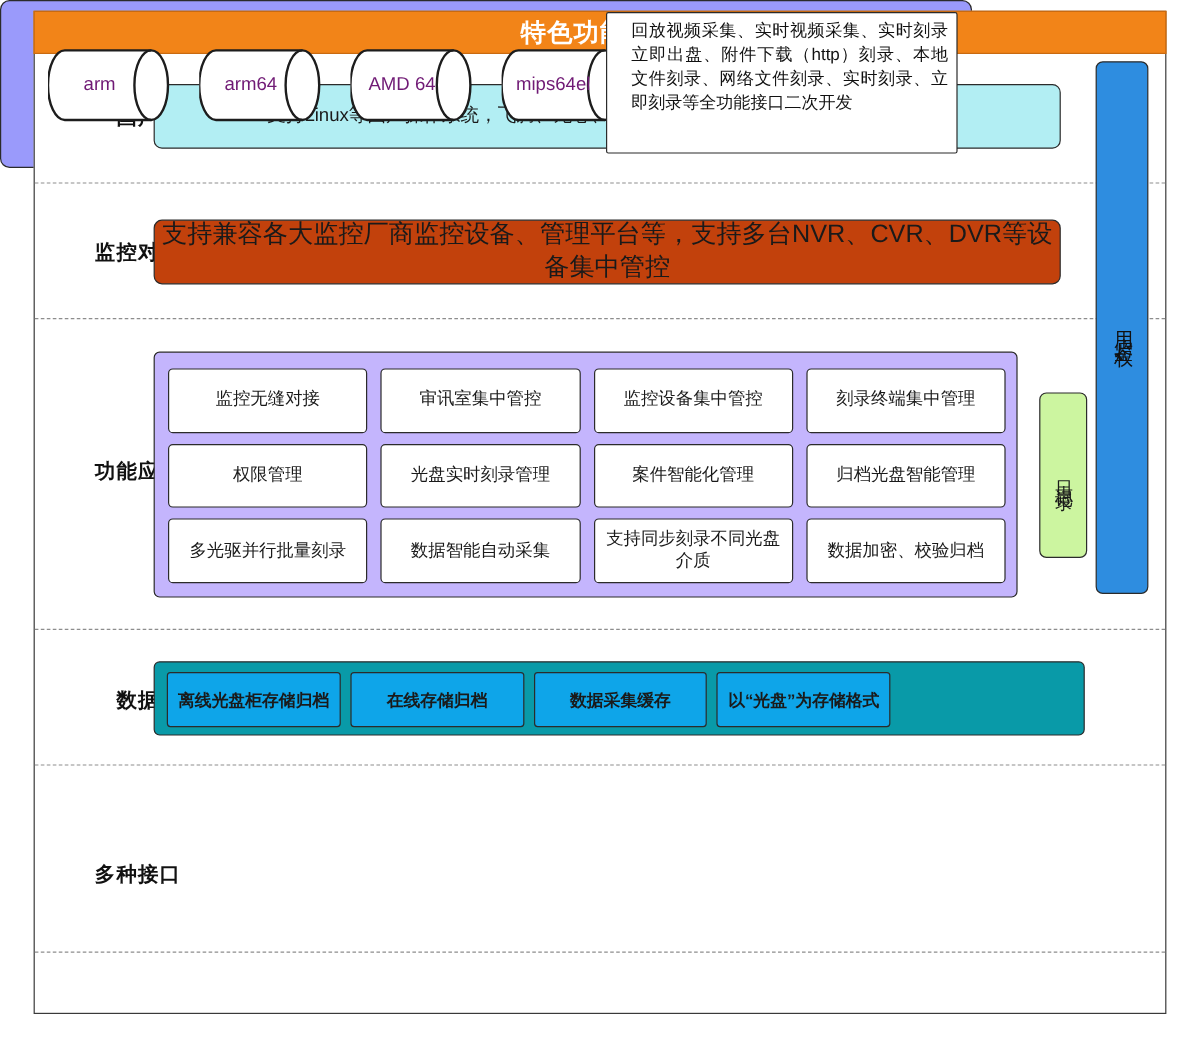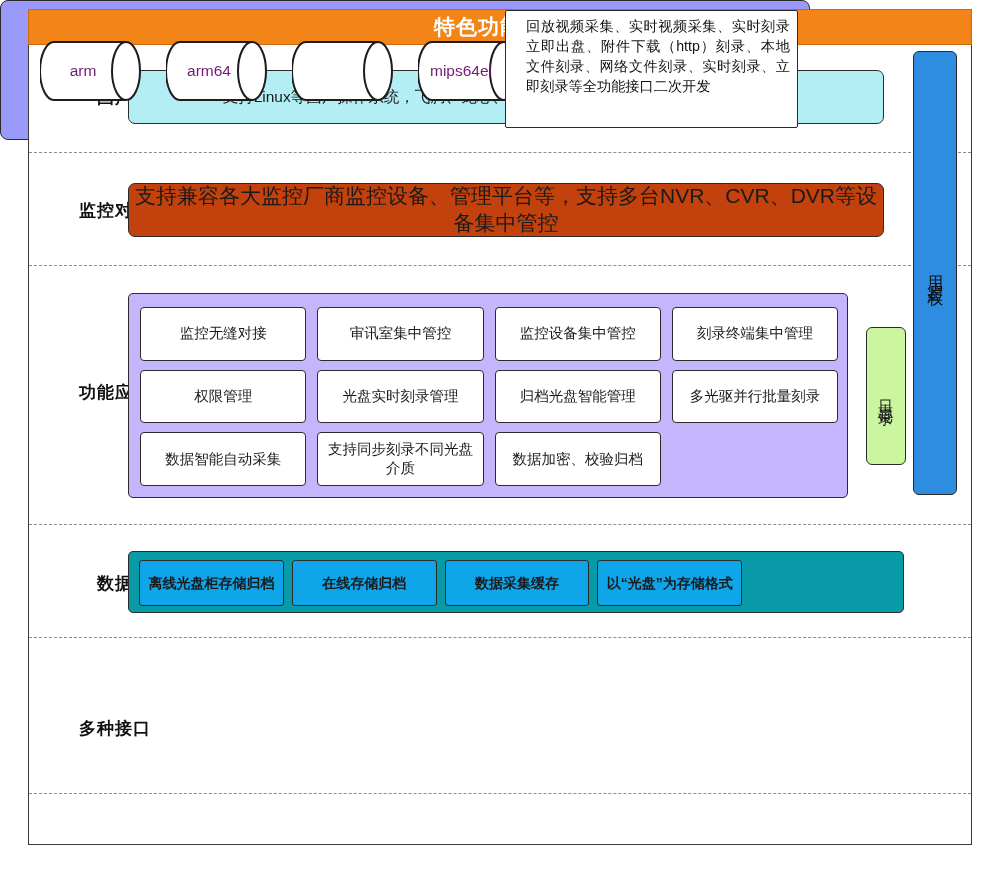--- a/index.html
+++ b/index.html
@@ -227,20 +227,21 @@
 <div class="rbox" id="monitor-box">支持兼容各大监控厂商监控设备、管理平台等，支持多台NVR、CVR、DVR等设备集中管控</div>
 
 <div class="rbox" id="function-container">
   <div id="function-grid">
     <div class="fn-cell">监控无缝对接</div>
     <div class="fn-cell">审讯室集中管控</div>
     <div class="fn-cell">监控设备集中管控</div>
     <div class="fn-cell">刻录终端集中管理</div>
     <div class="fn-cell">权限管理</div>
     <div class="fn-cell">光盘实时刻录管理</div>
+    <div class="fn-cell">案件智能化管理</div>
     <div class="fn-cell">归档光盘智能管理</div>
     <div class="fn-cell">多光驱并行批量刻录</div>
     <div class="fn-cell">数据智能自动采集</div>
     <div class="fn-cell">支持同步刻录不同光盘介质</div>
     <div class="fn-cell">数据加密、校验归档</div>
   </div>
 </div>
 
 <div class="rbox" id="log-box">日志记录</div>
 
@@ -272,20 +273,21 @@
         <path d="M86 2 A14 29 0 0 0 86 60" fill="none" stroke="#1d1d1d" stroke-width="2"></path>
       </svg>
       <div class="cyl-label">arm64</div>
     </div>
 
     <div class="cylinder">
       <svg width="104" height="62" viewBox="0 0 104 62">
         <path d="M14 2 H86 A14 29 0 0 1 86 60 H14 A14 29 0 0 1 14 2 Z" fill="#ffffff" stroke="#1d1d1d" stroke-width="2"></path>
         <path d="M86 2 A14 29 0 0 0 86 60" fill="none" stroke="#1d1d1d" stroke-width="2"></path>
       </svg>
+      <div class="cyl-label">AMD 64</div>
     </div>
 
     <div class="cylinder">
       <svg width="104" height="62" viewBox="0 0 104 62">
         <path d="M14 2 H86 A14 29 0 0 1 86 60 H14 A14 29 0 0 1 14 2 Z" fill="#ffffff" stroke="#1d1d1d" stroke-width="2"></path>
         <path d="M86 2 A14 29 0 0 0 86 60" fill="none" stroke="#1d1d1d" stroke-width="2"></path>
       </svg>
       <div class="cyl-label">mips64el</div>
     </div>
 

